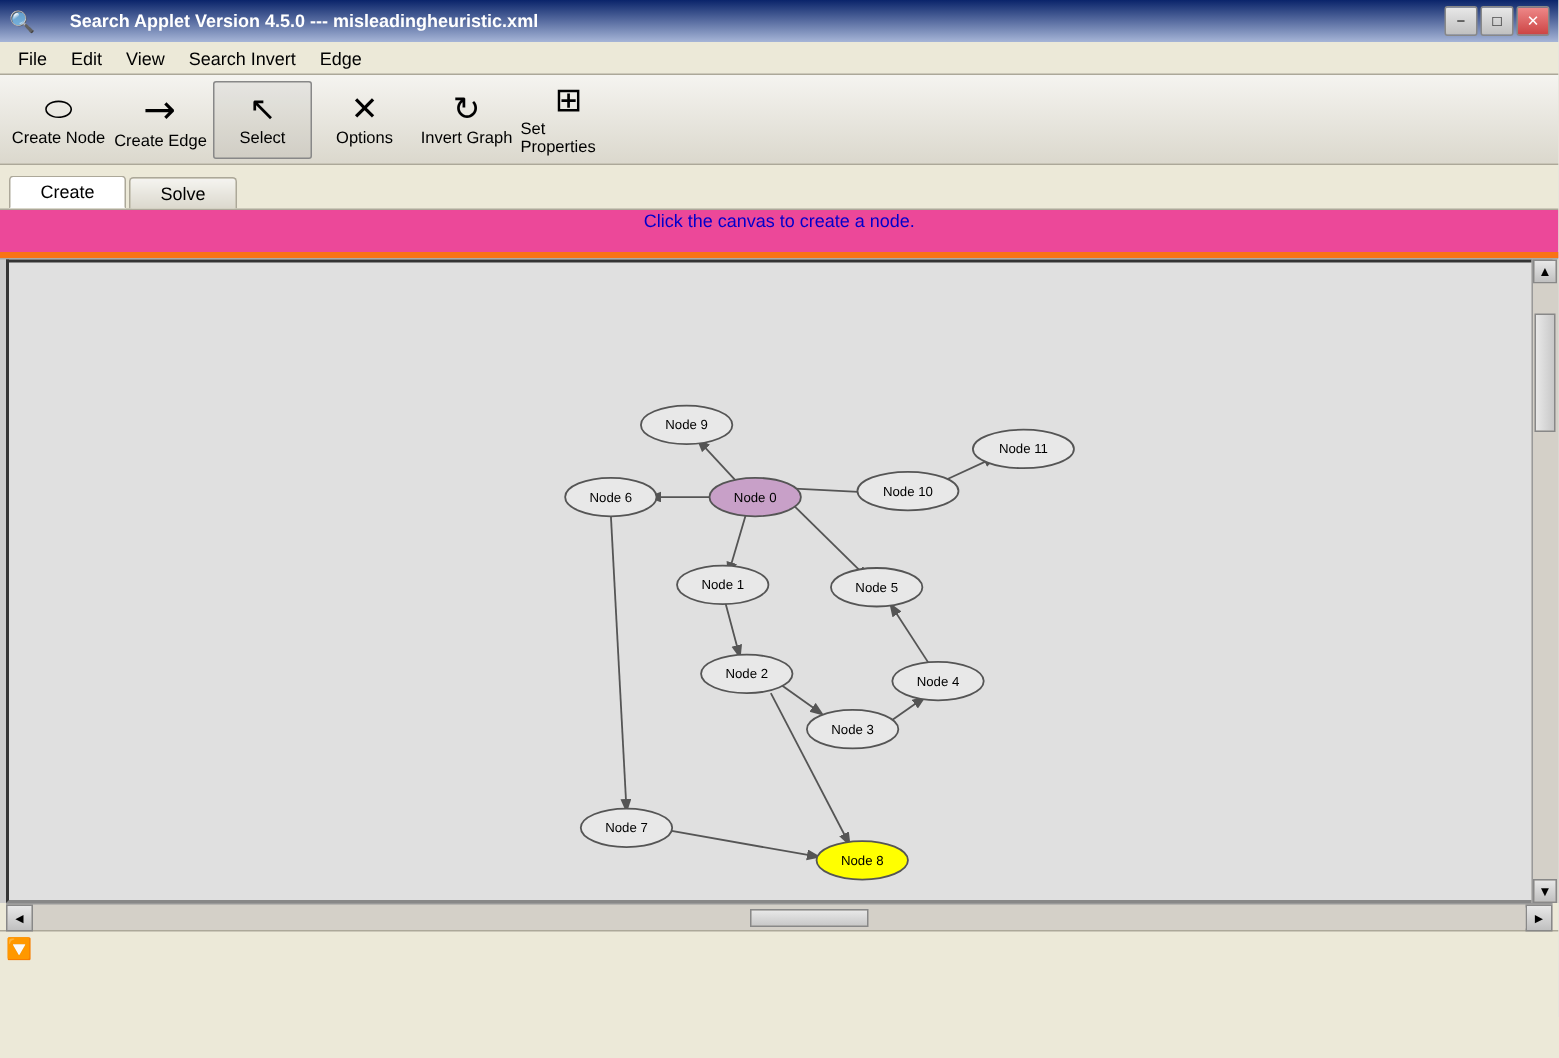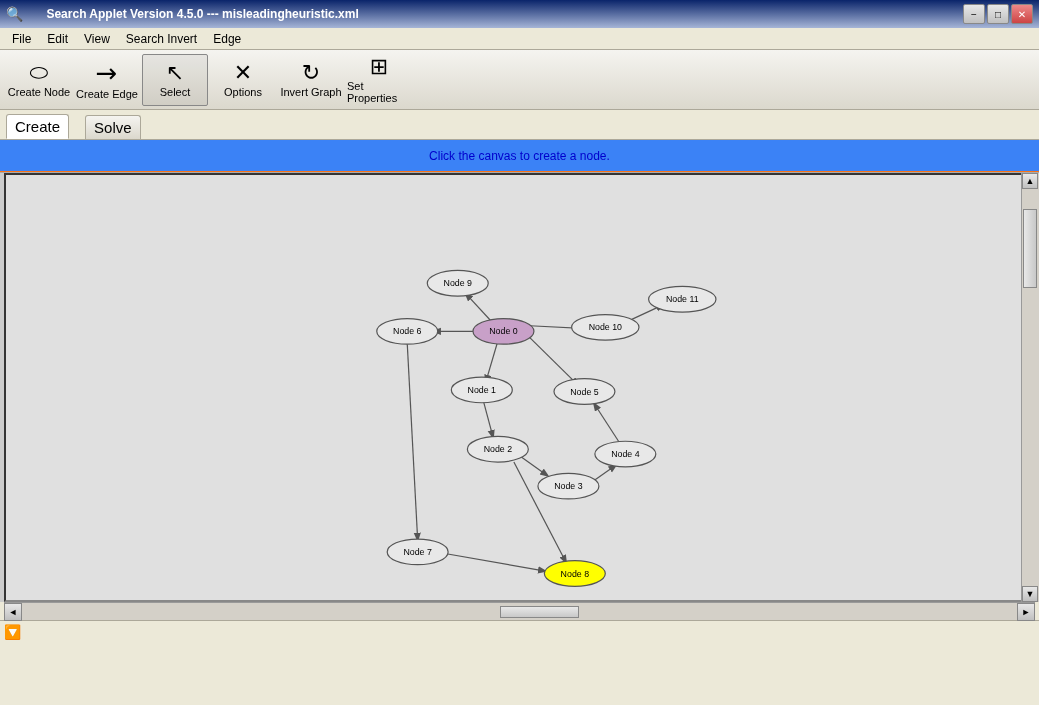--- a/index.html
+++ b/index.html
@@ -78,43 +78,42 @@
     
     #tab-bar {
       background: #ece9d8;
       border-bottom: 1px solid #aca899;
       display: flex;
       align-items: flex-end;
       padding: 4px 6px 0;
       height: 30px;
     }
     .tab {
-      padding: 3px 8px;
+      padding: 3px 20px;
       border: 1px solid #aca899;
       border-bottom: none;
       border-radius: 3px 3px 0 0;
       cursor: pointer;
-      font-size: 15px;
+      font-size: 12px;
       background: linear-gradient(to bottom, #f5f4f0, #dbd8cd);
-      margin-right: 16px;
+      margin-right: 2px;
     }
     .tab.active {
       background: white;
       border-bottom: 1px solid white;
       position: relative;
       z-index: 1;
     }
 
     
     #info-bar {
-      background: #3b82f6;
-      border-bottom: 1px solid #f97316;
+      background: #ec4899;
+      border-bottom: 4px solid #f97316;
       height: 32px;
       display: flex;
-      align-items: center;
       justify-content: center;
       color: #0000cc;
       font-size: 12px;
     }
 
     
     #outer-container {
       display: flex;
       flex-direction: column;
       height: calc(705px - 28px - 22px - 60px - 30px - 32px - 22px);

